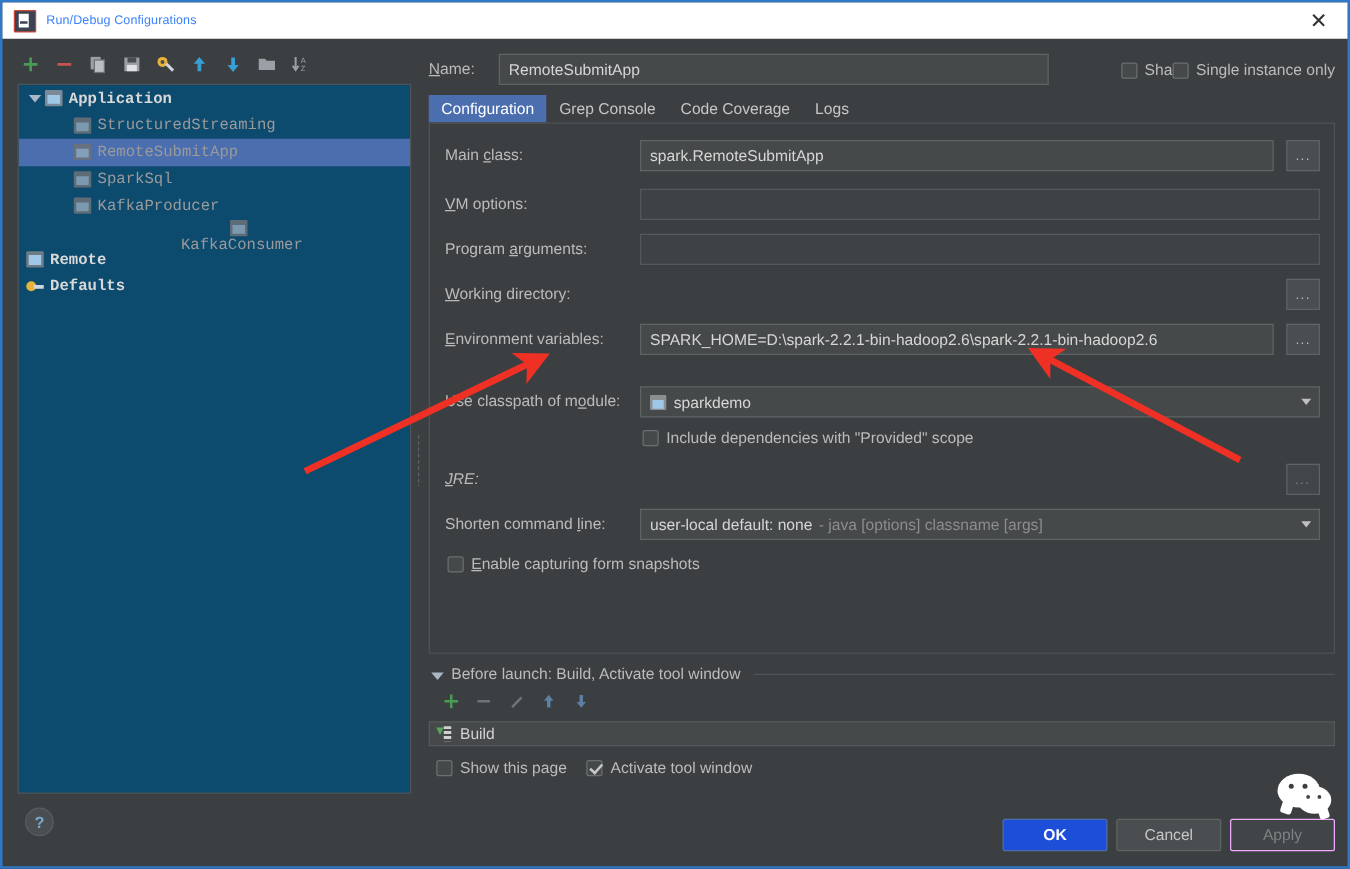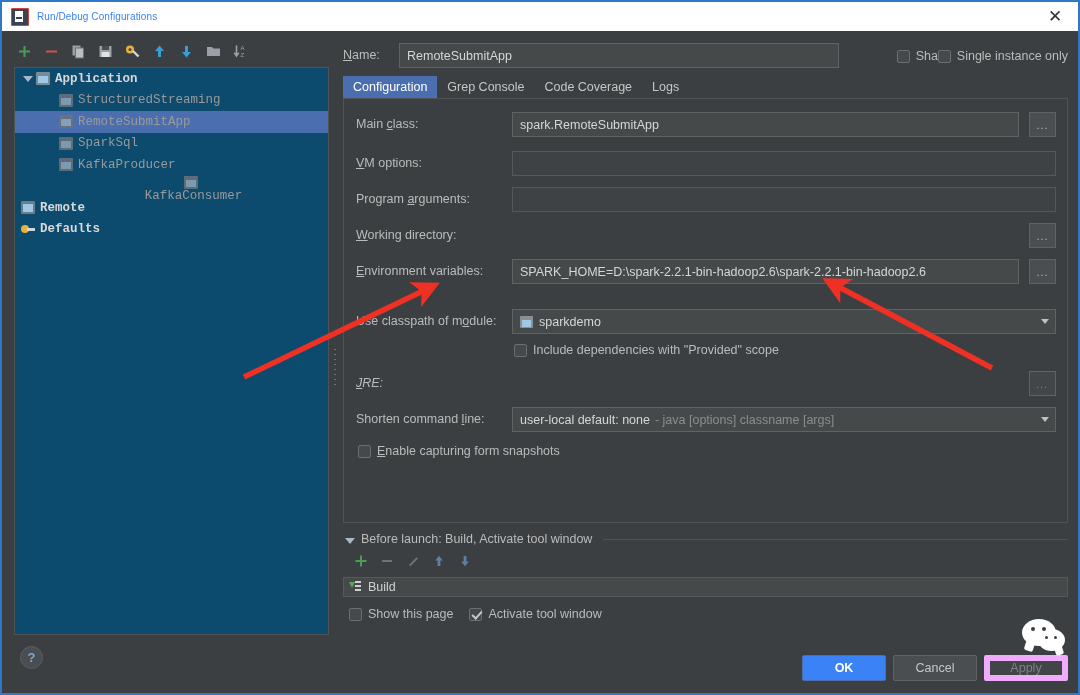--- a/index.html
+++ b/index.html
@@ -192,23 +192,23 @@
   }
   
   .footer{
     position:absolute;right:8px;bottom:10px;display:flex;align-items:center;gap:7px;
   }
   .btn{
     min-width:84px;height:26px;box-sizing:border-box;
     display:flex;align-items:center;justify-content:center;
     font-size:12.5px;border-radius:2px;cursor:pointer;
   }
-  .btn.primary{background:#3b82f6;border:1px solid #4b6eaf;color:#ffffff;font-weight:bold;}
+  .btn.primary{background:#1d4ed8;border:1px solid #4b6eaf;color:#ffffff;font-weight:bold;}
   .btn.normal{background:#4a4e50;border:1px solid #5e6364;color:#c6c6c6;}
-  .btn.dis{background:#414547;border:6px solid #f0abfc;color:#7e8284;}
+  .btn.dis{background:#414547;border:1px solid #f0abfc;color:#7e8284;}
   
   .watermark{
     position:absolute;right:10px;bottom:40px;display:flex;align-items:center;gap:6px;
     pointer-events:none;
   }
   .wx{position:relative;width:46px;height:34px;}
   .wx .b1,.wx .b2{position:absolute;background:#ffffff;border-radius:50%;}
   .wx .b1{left:0;top:0;width:34px;height:27px;}
   .wx .b2{left:16px;top:10px;width:27px;height:22px;}
   .wx .b1:after{

